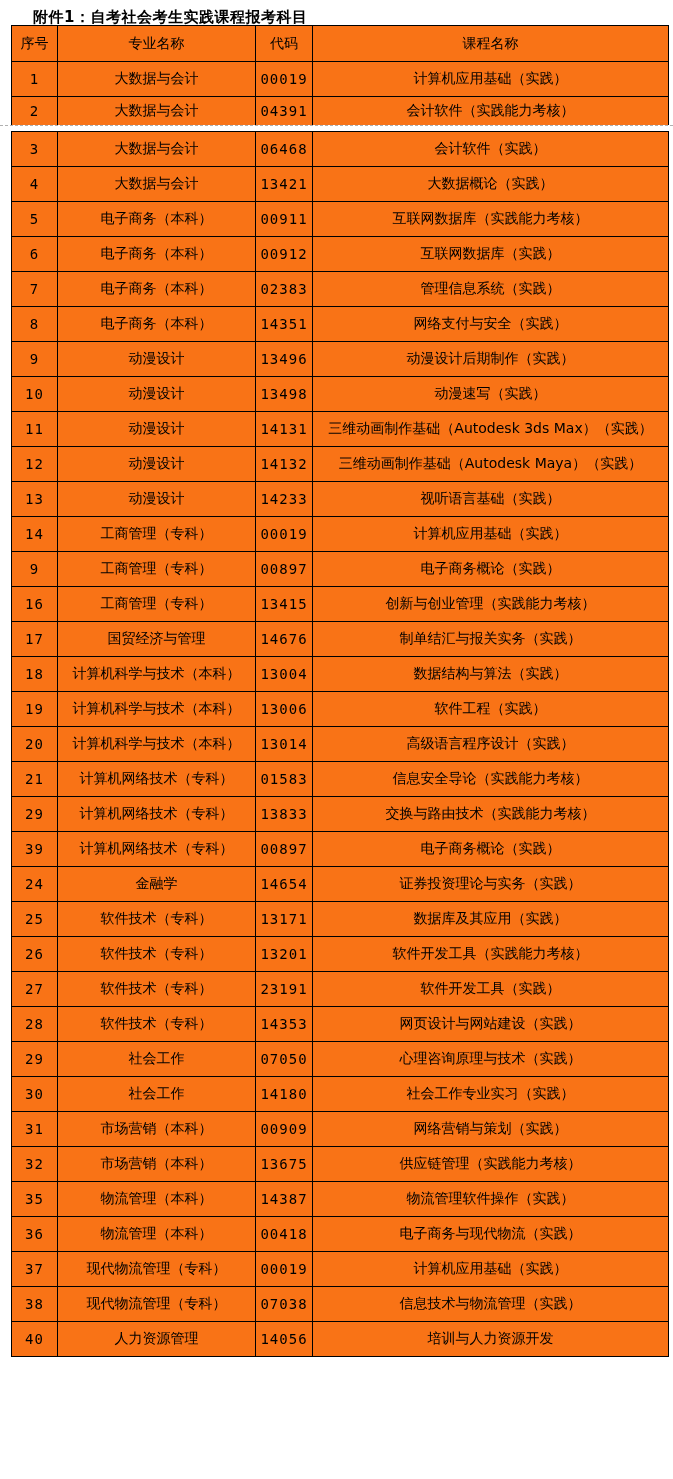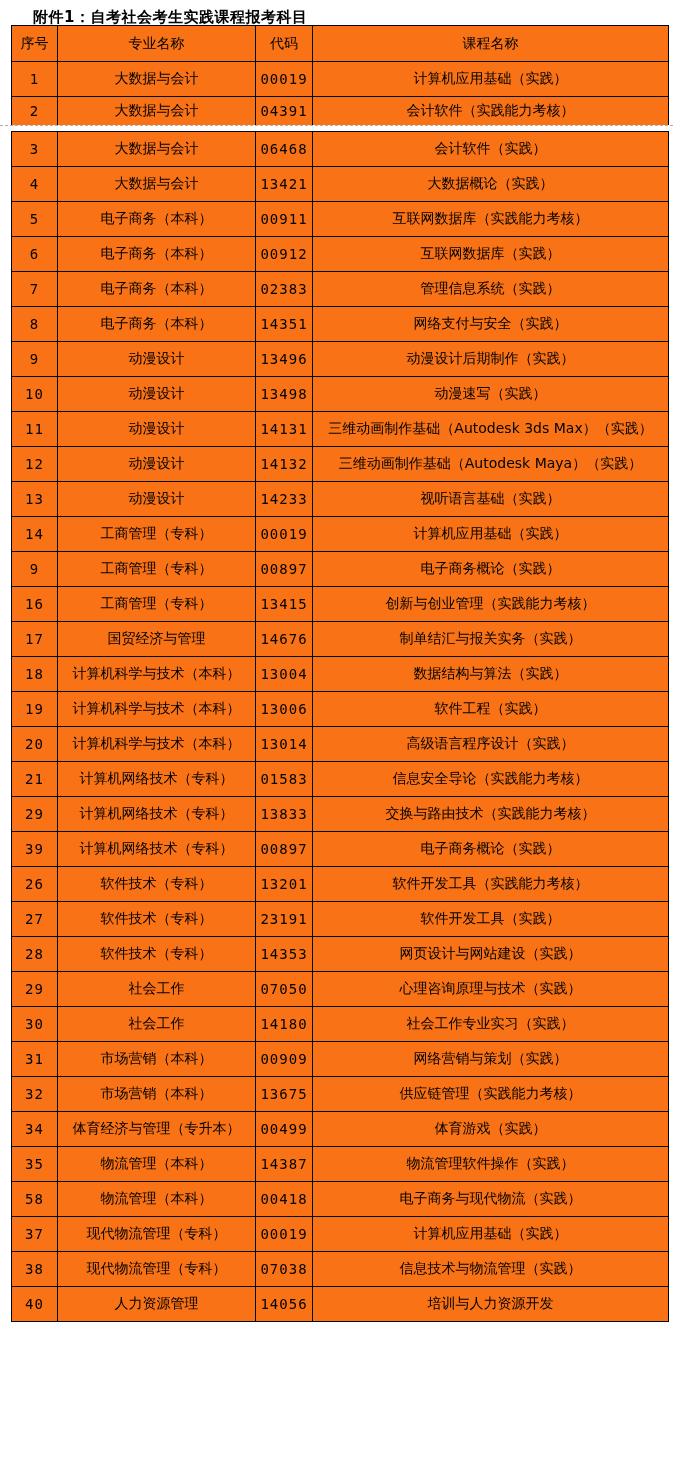--- a/index.html
+++ b/index.html
@@ -231,20 +231,32 @@
           <td class="mono">13833</td>
           <td>交换与路由技术（实践能力考核）</td>
         </tr>
         <tr>
           <td class="mono">39</td>
           <td>计算机网络技术（专科）</td>
           <td class="mono">00897</td>
           <td>电子商务概论（实践）</td>
         </tr>
         <tr>
+          <td class="mono">24</td>
+          <td>金融学</td>
+          <td class="mono">14654</td>
+          <td>证券投资理论与实务（实践）</td>
+        </tr>
+        <tr>
+          <td class="mono">25</td>
+          <td>软件技术（专科）</td>
+          <td class="mono">13171</td>
+          <td>数据库及其应用（实践）</td>
+        </tr>
+        <tr>
           <td class="mono">26</td>
           <td>软件技术（专科）</td>
           <td class="mono">13201</td>
           <td>软件开发工具（实践能力考核）</td>
         </tr>
         <tr>
           <td class="mono">27</td>
           <td>软件技术（专科）</td>
           <td class="mono">23191</td>
           <td>软件开发工具（实践）</td>
@@ -273,33 +285,27 @@
           <td class="mono">00909</td>
           <td>网络营销与策划（实践）</td>
         </tr>
         <tr>
           <td class="mono">32</td>
           <td>市场营销（本科）</td>
           <td class="mono">13675</td>
           <td>供应链管理（实践能力考核）</td>
         </tr>
         <tr>
-          <td class="mono">34</td>
-          <td>体育经济与管理（专升本）</td>
-          <td class="mono">00499</td>
-          <td>体育游戏（实践）</td>
-        </tr>
-        <tr>
           <td class="mono">35</td>
           <td>物流管理（本科）</td>
           <td class="mono">14387</td>
           <td>物流管理软件操作（实践）</td>
         </tr>
         <tr>
-          <td class="mono">58</td>
+          <td class="mono">36</td>
           <td>物流管理（本科）</td>
           <td class="mono">00418</td>
           <td>电子商务与现代物流（实践）</td>
         </tr>
         <tr>
           <td class="mono">37</td>
           <td>现代物流管理（专科）</td>
           <td class="mono">00019</td>
           <td>计算机应用基础（实践）</td>
         </tr>

